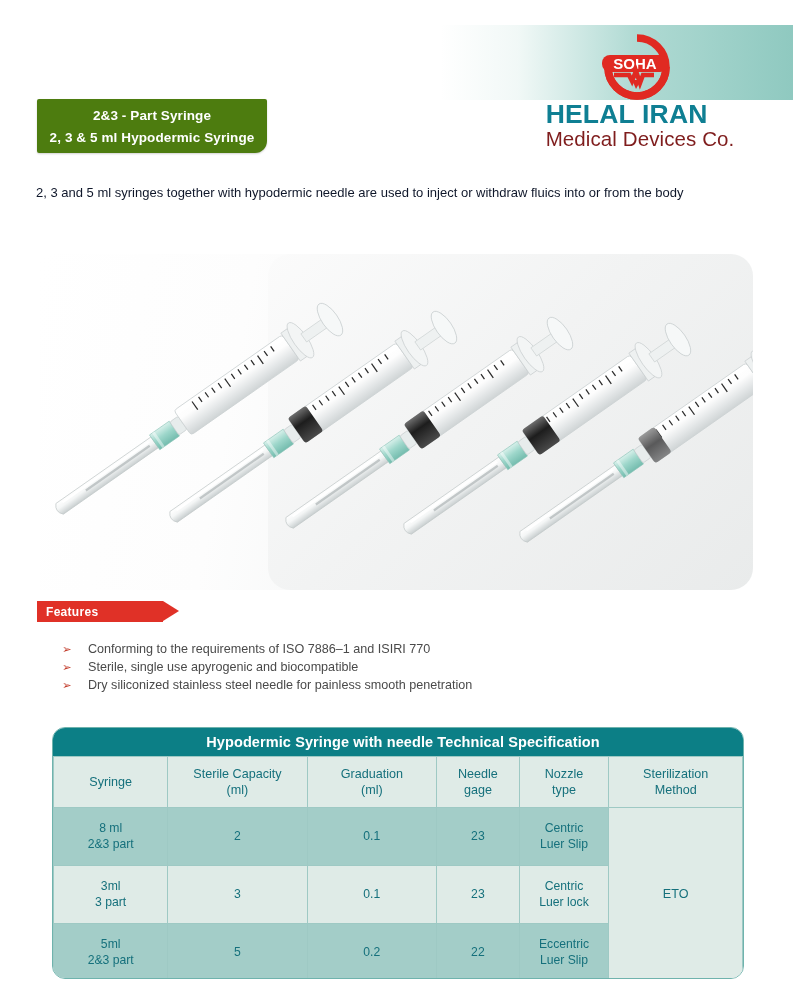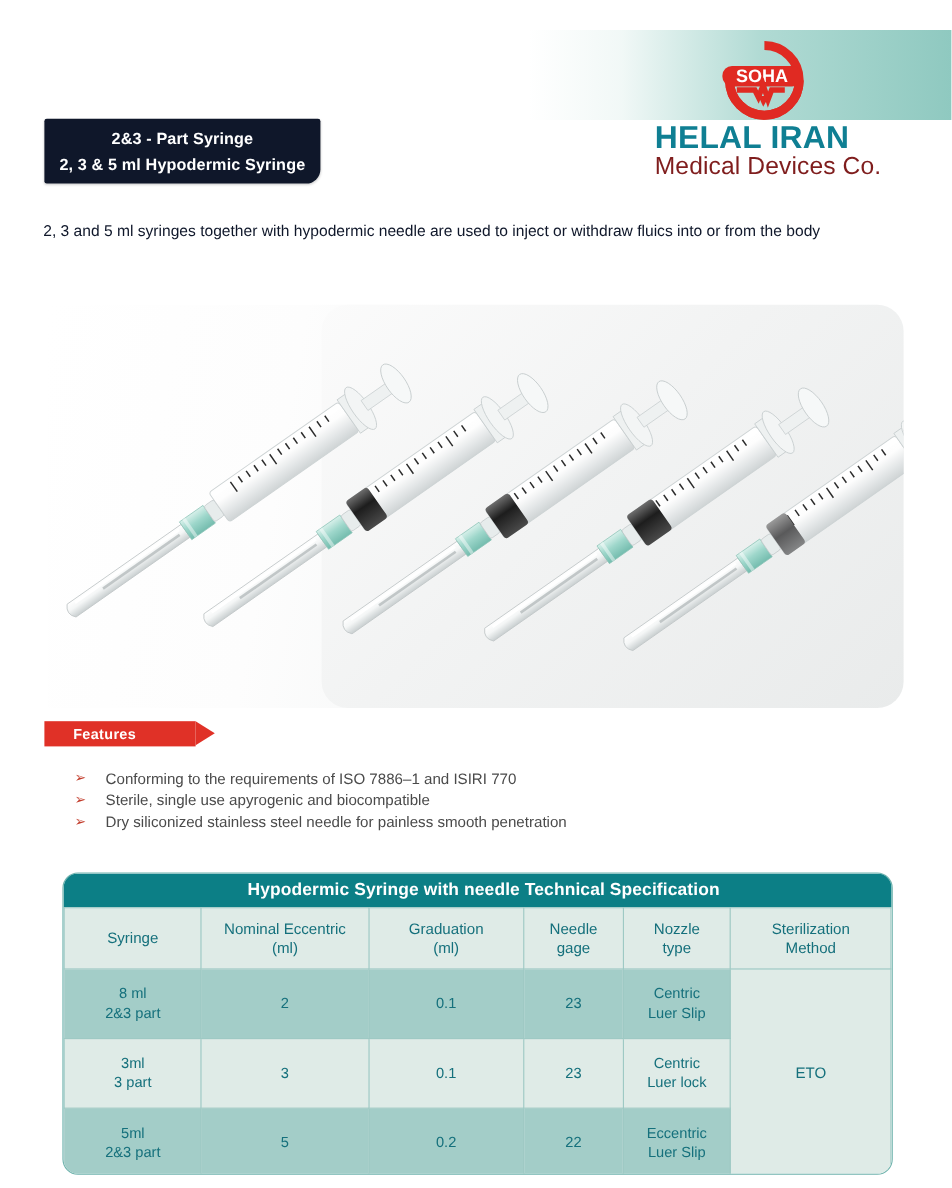--- a/index.html
+++ b/index.html
@@ -63,21 +63,21 @@
     letter-spacing: 0.1px;
     white-space: nowrap;
     margin-top: 1px;
   }
 
   
   #title-banner {
     position: absolute;
     left: 37px; top: 99px;
     width: 230px;
-    background: #0f172a;
+    background: #4d7c0f;
     border-radius: 2px 2px 12px 2px;
     padding: 9px 0 8px 0;
     box-shadow: 0 1px 2px rgba(0,0,0,0.18);
   }
   #title-line-1 {
     color: #ffffff;
     font-size: 13.5px;
     font-weight: bold;
     text-align: center;
     letter-spacing: 0.1px;
@@ -131,21 +131,21 @@
     left: 37px; top: 601px;
     width: 126px; height: 21px;
     background: #e03127;
     display: flex;
     align-items: center;
   }
   #features-label {
     color: #ffffff;
     font-size: 12px;
     font-weight: bold;
-    padding-left: 24px;
+    padding-left: 9px;
     letter-spacing: 0.3px;
   }
   #features-arrow {
     position: absolute;
     left: 163px; top: 601px;
     width: 0; height: 0;
     border-top: 10.5px solid transparent;
     border-bottom: 10.5px solid transparent;
     border-left: 16px solid #e03127;
   }
@@ -396,21 +396,21 @@
       <col style="width:12.0%">
       <col style="width:13.0%">
       <col style="width:19.4%">
     </colgroup>
     <thead>
       <tr>
         <th>
           <span class="cell-line">Syringe</span>
         </th>
         <th>
-          <span class="cell-line">Nominal Eccentric</span>
+          <span class="cell-line">Sterile Capacity</span>
           <span class="cell-line">(ml)</span>
         </th>
         <th>
           <span class="cell-line">Graduation</span>
           <span class="cell-line">(ml)</span>
         </th>
         <th>
           <span class="cell-line">Needle</span>
           <span class="cell-line">gage</span>
         </th>

